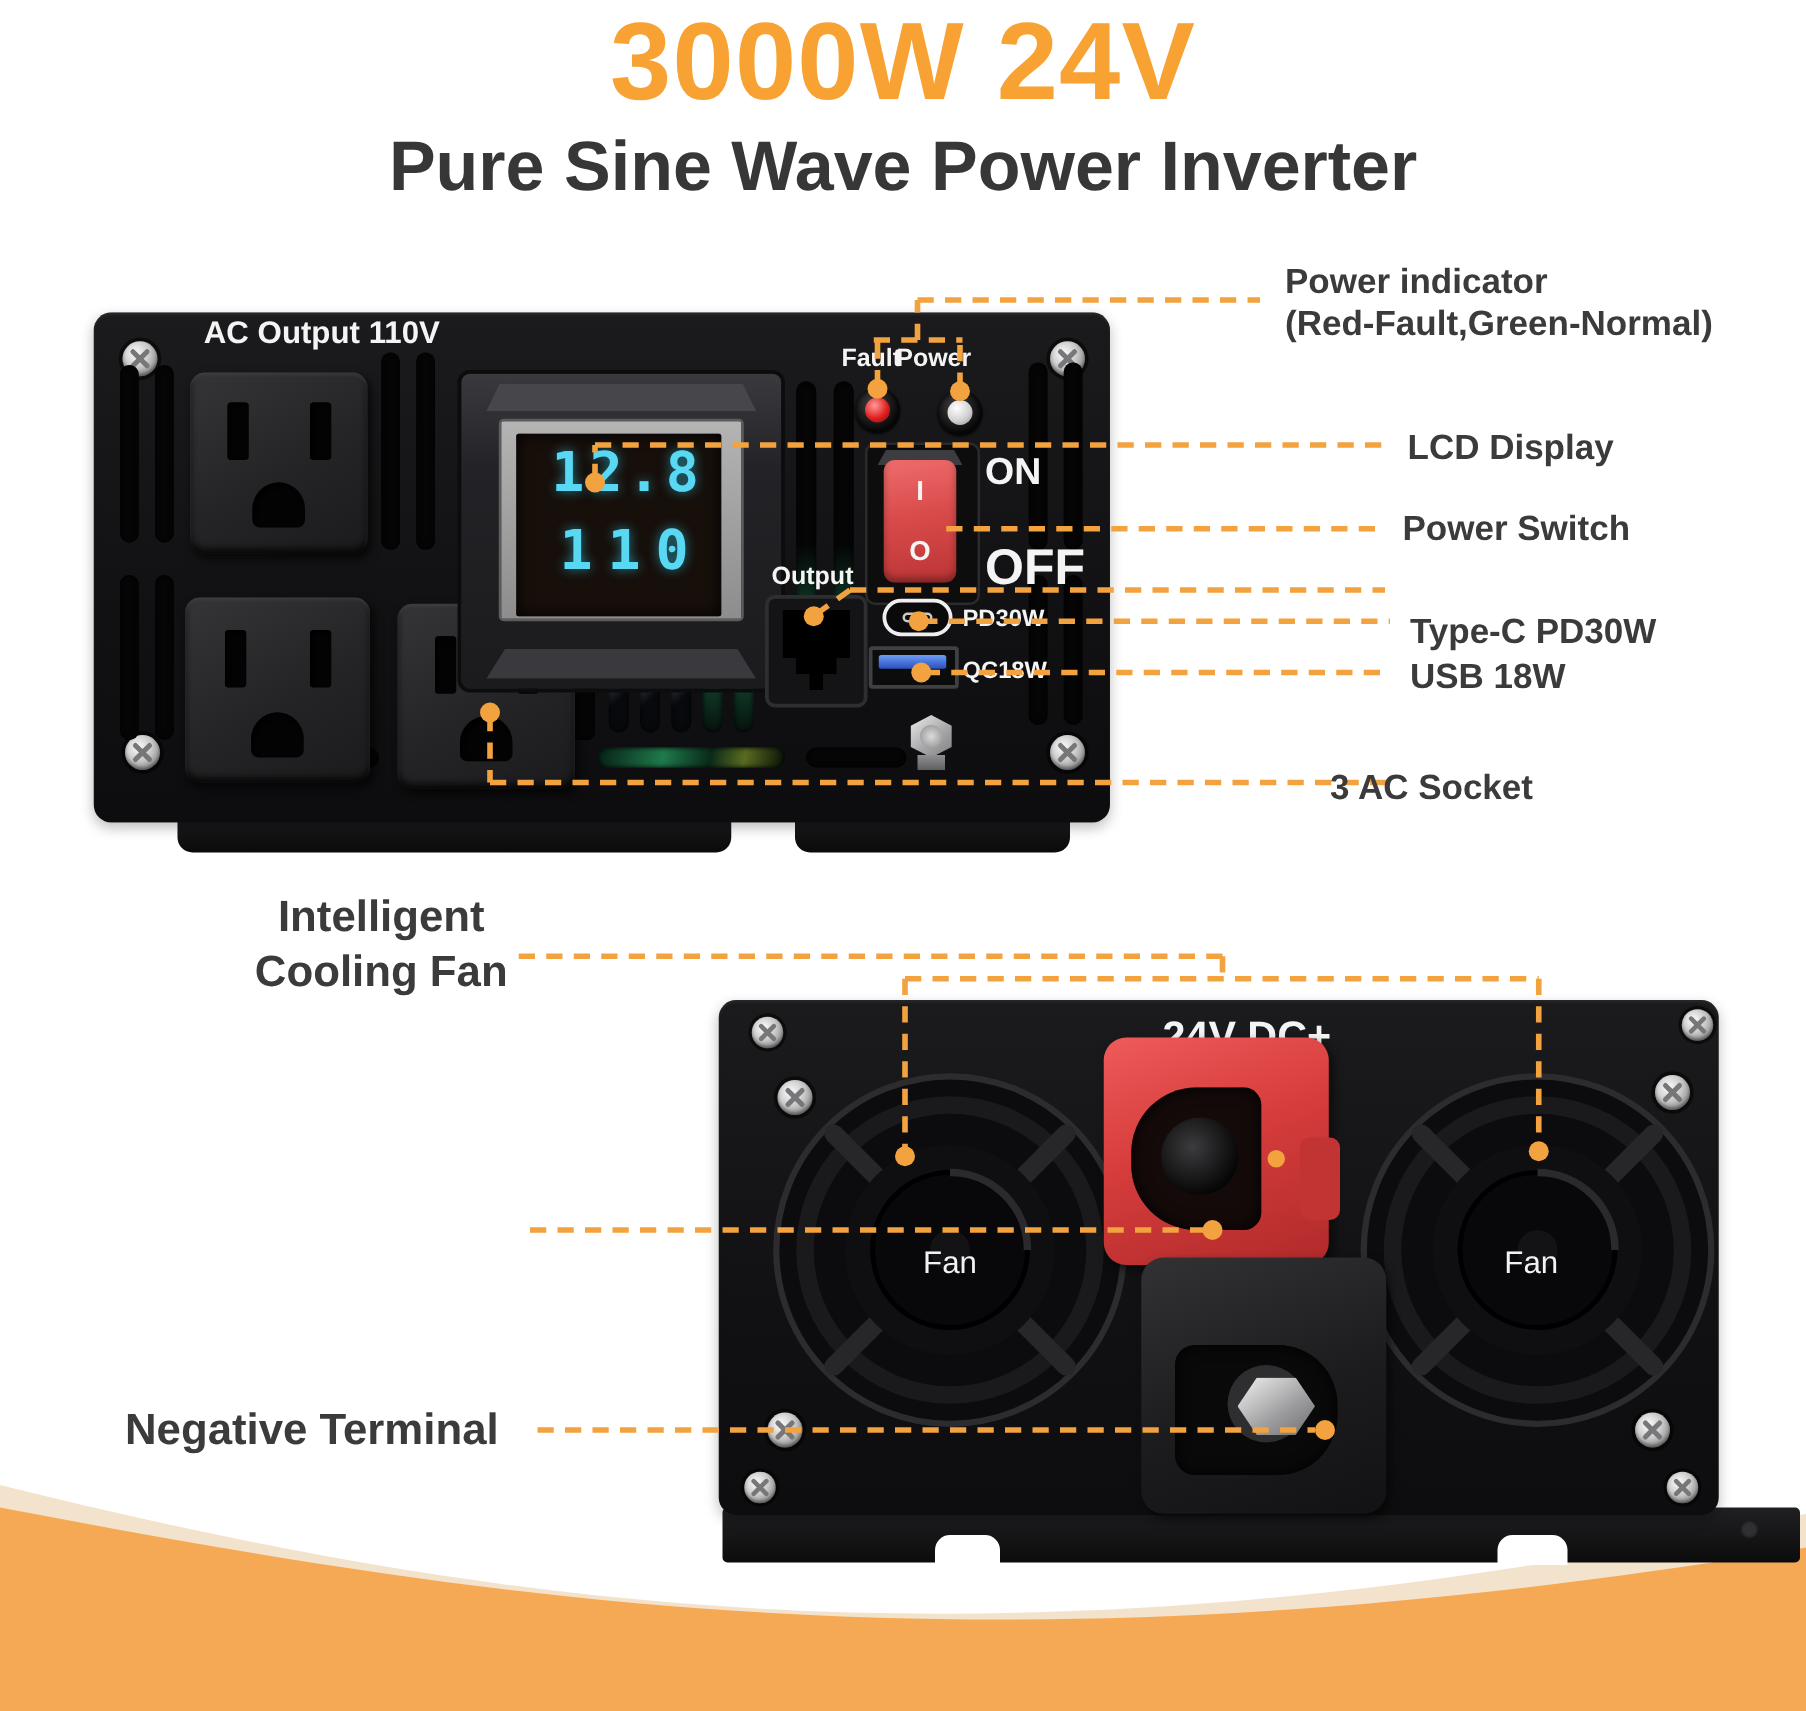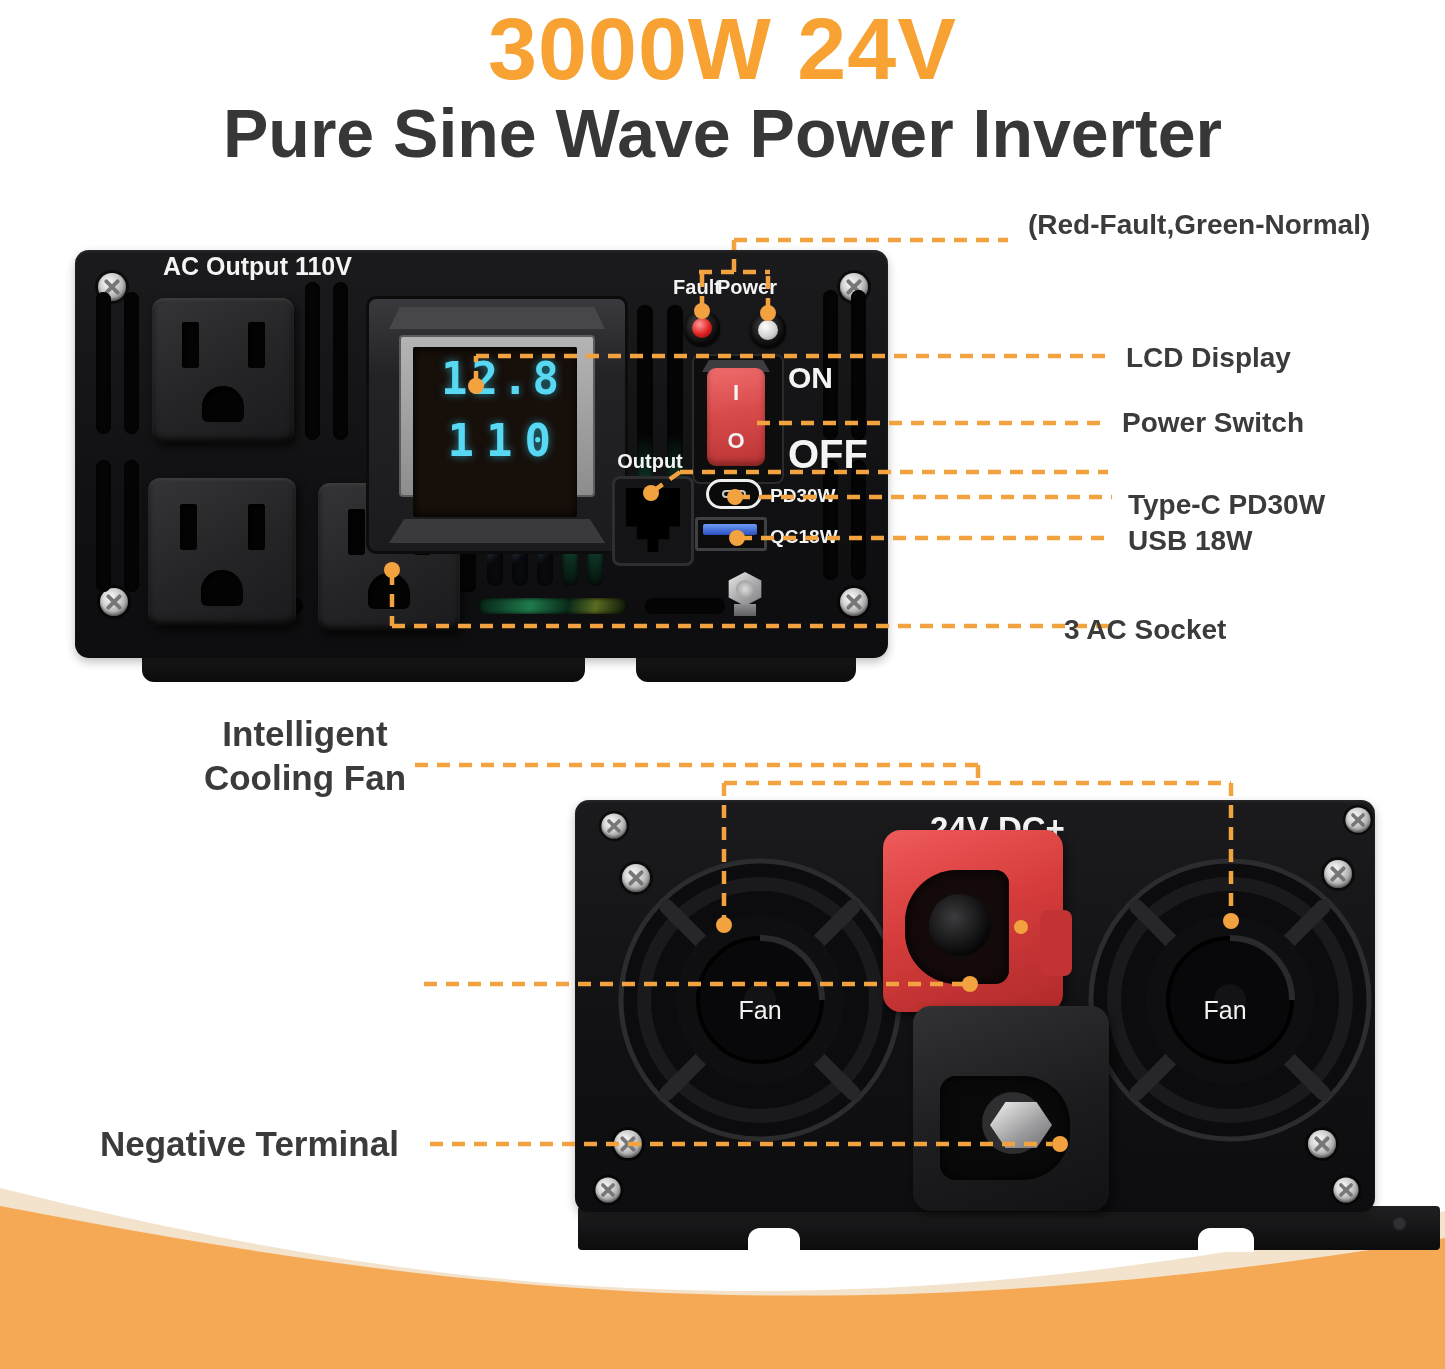--- a/index.html
+++ b/index.html
@@ -2,21 +2,21 @@
 <html><head>
 <meta charset="utf-8">
 <style>
   html,body{margin:0;padding:0;background:#fff;}
   #stage{position:relative;width:1445px;height:1369px;overflow:hidden;background:#fff;
          font-family:"Liberation Sans", sans-serif;}
   .abs{position:absolute;}
   
   .title1{left:0;right:0;top:2px;text-align:center;font-size:88px;font-weight:800;
           color:#F7A233;letter-spacing:1px;line-height:94px;}
-  .title2{left:0;right:0;top:92px;text-align:center;font-size:68px;font-weight:800;
+  .title2{left:0;right:0;top:92px;text-align:center;font-size:56px;font-weight:800;
           color:#373737;line-height:82px;}
   
   .lblR{font-size:28px;font-weight:600;color:#3B3B3B;line-height:34px;white-space:nowrap;}
   .lblL{font-size:35px;font-weight:600;color:#3B3B3B;line-height:44px;white-space:nowrap;}
   
   .panel{background:linear-gradient(#1b1b1d,#111113 60%,#0d0d0f);border-radius:14px;
          box-shadow:inset 0 2px 2px #3a3a3e66, 0 4px 10px #00000040;}
   .ptext{color:#f4f4f4;font-weight:bold;white-space:nowrap;}
   .screw{position:absolute;width:28px;height:28px;border-radius:50%;
          background:radial-gradient(circle at 38% 35%,#fdfdfd,#c7c7c7 45%,#8e8e90 75%,#6f6f70);
@@ -111,21 +111,21 @@
     </div>
 
     <div class="abs" style="left:366px;top:296px;width:256px;height:252px;border-radius:10px;border:3px solid #0c0c0d;
                 background:linear-gradient(#3a3a3e,#232327 30%,#1b1b1e);">
       <div class="abs" style="left:20px;top:8px;width:216px;height:22px;background:#47474b;
            clip-path:polygon(5% 0,95% 0,100% 100%,0 100%);"></div>
       <div class="abs" style="left:20px;bottom:8px;width:216px;height:24px;background:#3a3a3e;
            clip-path:polygon(0 100%,100% 100%,93% 0,7% 0);"></div>
       <div class="abs" style="left:30px;top:36px;width:192px;height:158px;border-radius:4px;border:2px solid #5c5c5e;
                   background:linear-gradient(#b4b4b4,#8d8d8d);">
-        <div class="abs" style="left:12px;top:10px;width:164px;height:170px;background:#170f0a;border-radius:2px;
+        <div class="abs" style="left:12px;top:10px;width:164px;height:146px;background:#170f0a;border-radius:2px;
                     box-shadow:inset 0 0 12px #000;">
           <div class="lcdrow" style="top:6px;">12.8</div>
           <div class="lcdrow" style="top:68px;letter-spacing:12px;">110</div>
         </div>
       </div>
     </div>
 
     <div class="abs ptext" style="left:666px;top:276px;width:62px;text-align:center;font-size:20px;">Fault</div>
     <div class="abs ptext" style="left:714px;top:276px;width:66px;text-align:center;font-size:20px;">Power</div>
     <div class="led" style="left:684px;top:310px;">
@@ -166,20 +166,21 @@
 
     <div class="abs" style="left:726px;top:572px;width:38px;height:34px;
                 clip-path:polygon(50% 0,93% 25%,93% 75%,50% 100%,7% 75%,7% 25%);
                 background:linear-gradient(140deg,#f0f0f0,#a8a8aa 55%,#7c7c7e);"></div>
     <div class="abs" style="left:736px;top:580px;width:18px;height:18px;border-radius:50%;
          background:radial-gradient(#dcdcdc,#8a8a8c);"></div>
     <div class="abs" style="left:734px;top:604px;width:22px;height:12px;background:linear-gradient(#909092,#5f5f61);"></div>
   </div>
 
   <div class="abs lblR zlbl" style="left:1028px;top:208px;">
+    <div>Power indicator</div>
     <div>(Red-Fault,Green-Normal)</div>
   </div>
   <div class="abs lblR zlbl" style="left:1126px;top:341px;">LCD Display</div>
   <div class="abs lblR zlbl" style="left:1122px;top:406px;">Power Switch</div>
   <div class="abs lblR zlbl" style="left:1128px;top:488px;">Type-C PD30W</div>
   <div class="abs lblR zlbl" style="left:1128px;top:524px;">USB 18W</div>
   <div class="abs lblR zlbl" style="left:1064px;top:613px;">3 AC Socket</div>
 
   <div class="abs lblL zlbl" style="left:160px;top:712px;width:290px;text-align:center;">
     <div>Intelligent</div>

